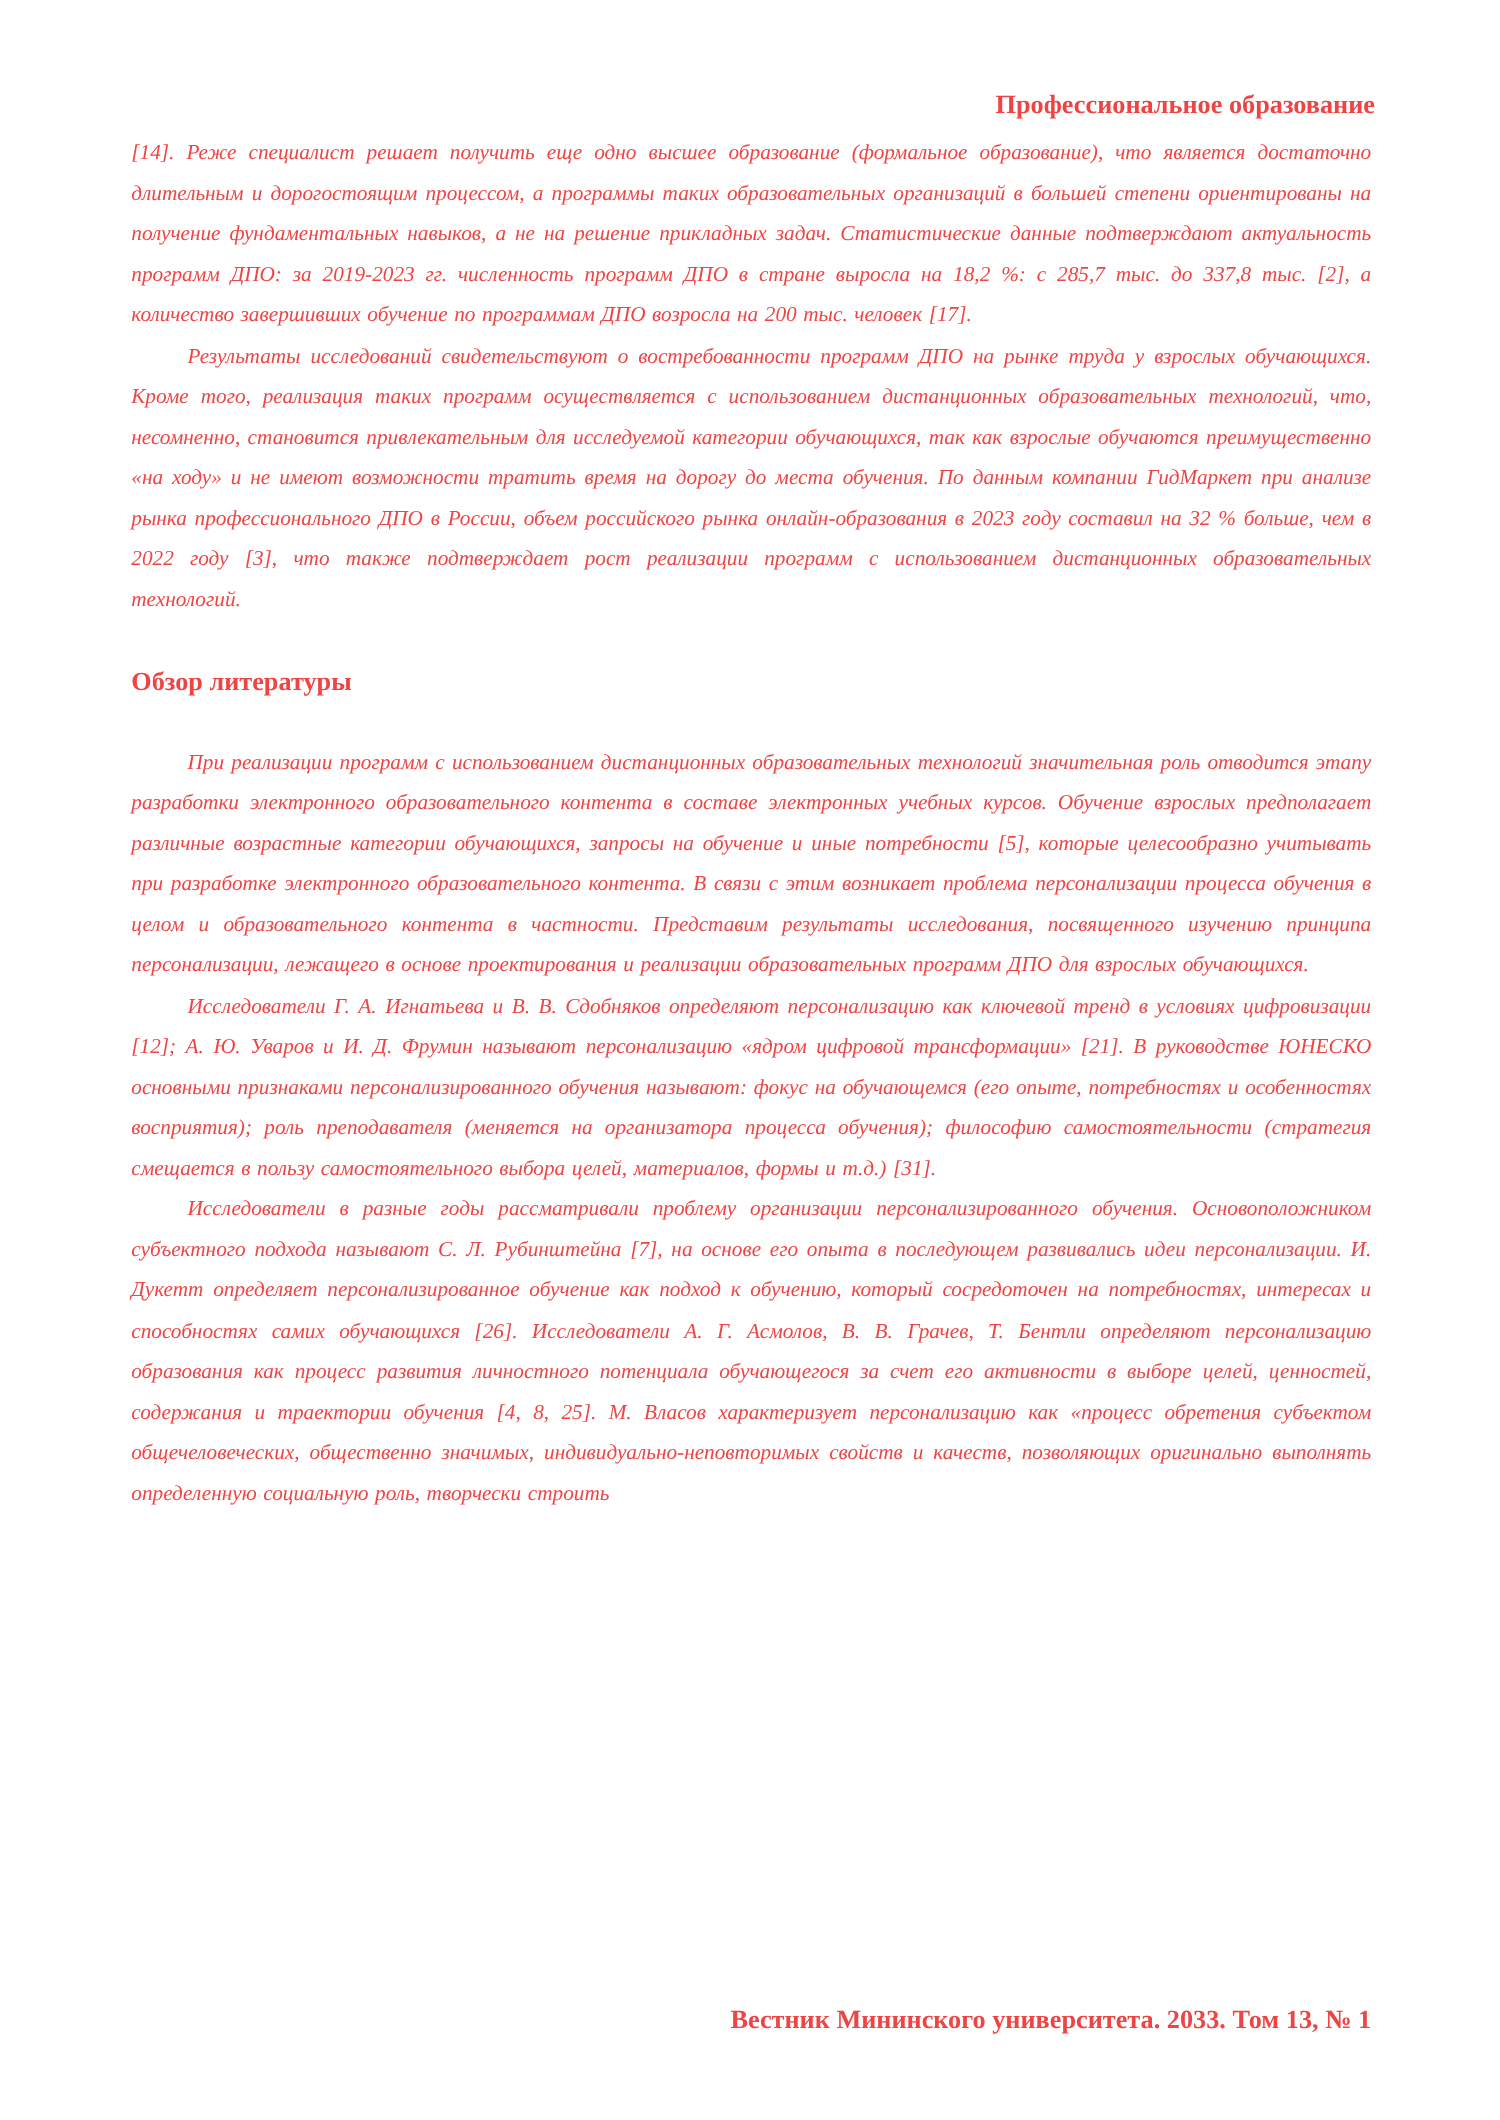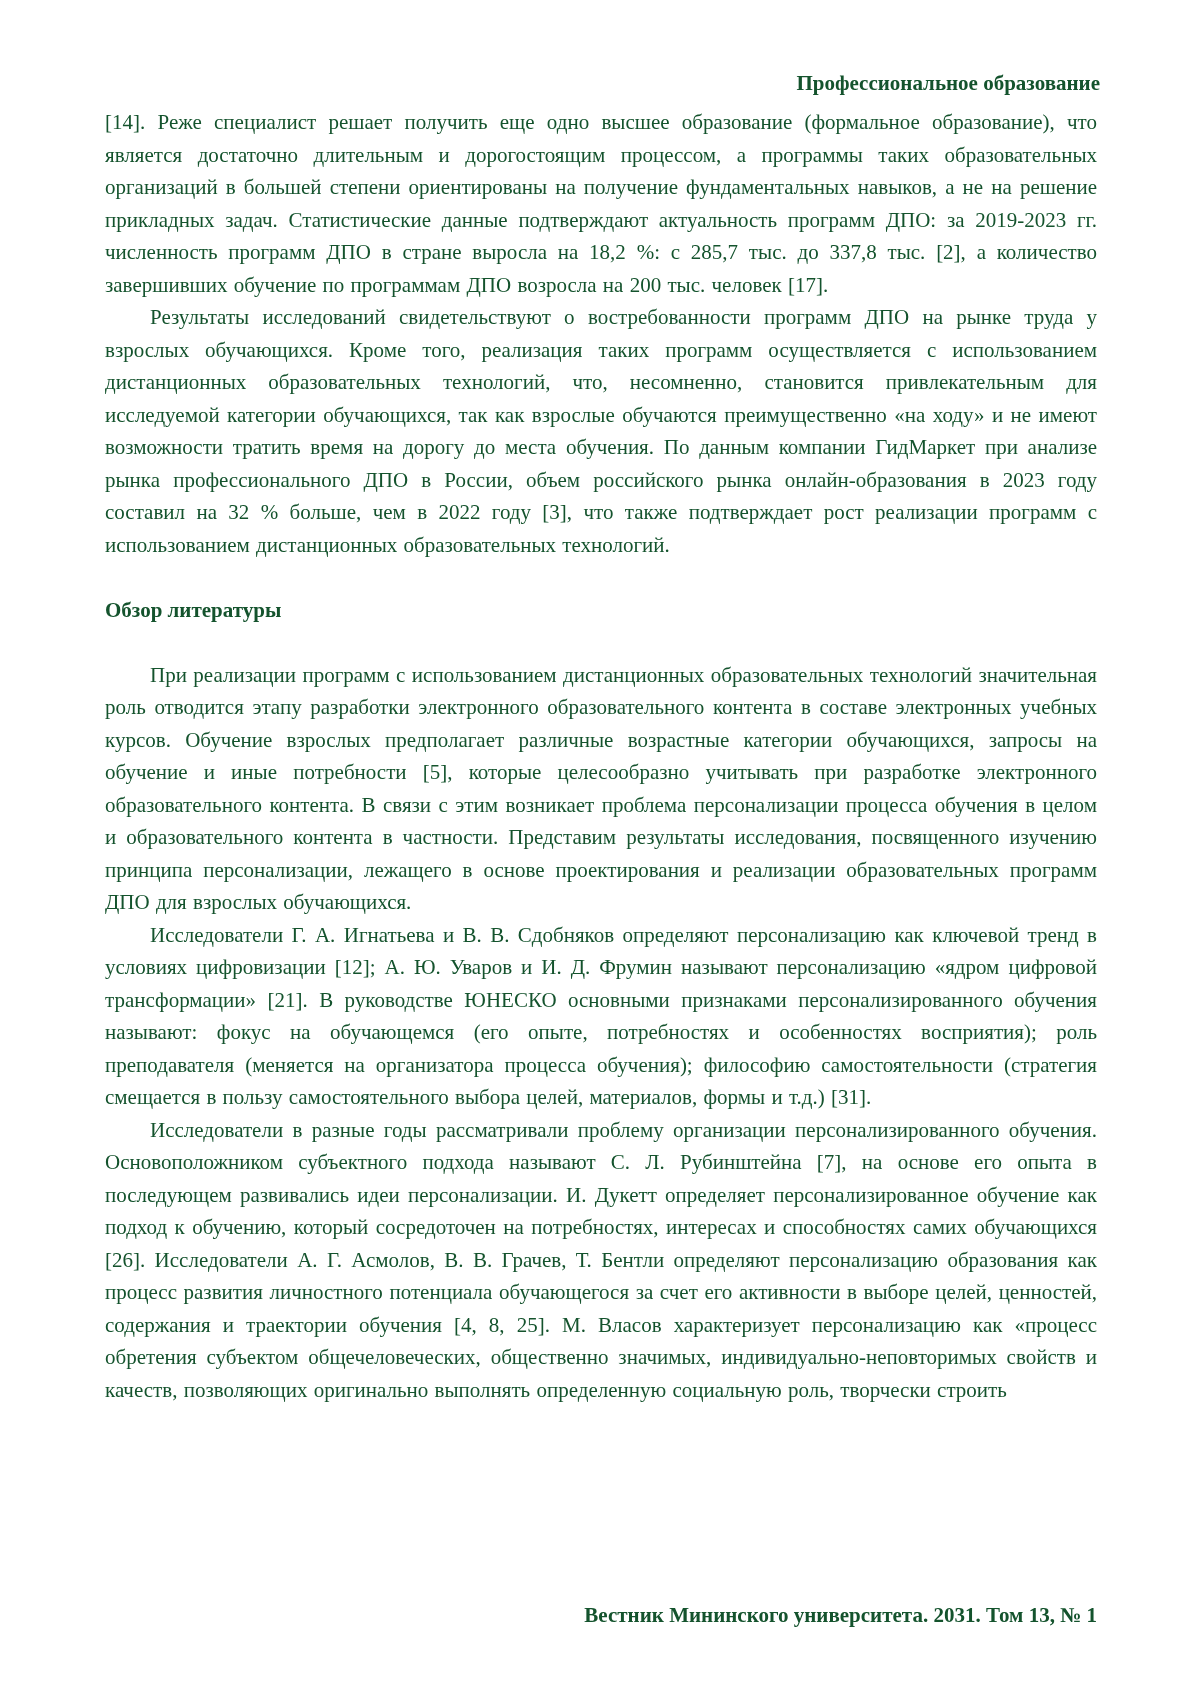--- a/index.html
+++ b/index.html
@@ -5,21 +5,21 @@
   html, body {
     margin: 0;
     padding: 0;
     background: #ffffff;
   }
   .page {
     position: relative;
     width: 1200px;
     height: 1696px;
     background: #ffffff;
-    color: #14532d;
+    color: #ef4444;
     font-family: "Liberation Serif", "DejaVu Serif", serif;
     overflow: hidden;
     box-sizing: border-box;
   }
   .running-head {
     position: absolute;
     top: 70px;
     left: 105px;
     width: 995px;
     text-align: right;
@@ -28,25 +28,26 @@
     line-height: 26px;
   }
   .body-text {
     position: absolute;
     top: 106px;
     left: 105px;
     width: 992px;
   }
   .para {
     margin: 0;
-    font-size: 21px;
+    font-size: 17px;
     line-height: 32.5px;
     text-align: justify;
     text-indent: 45px;
     word-spacing: 1px;
+    font-style: italic;
   }
   .para.no-indent {
     text-indent: 0;
   }
   .section-heading {
     margin: 32.5px 0 32.5px 0;
     font-size: 21px;
     line-height: 32.5px;
     font-weight: bold;
     text-align: left;
@@ -78,15 +79,15 @@
     <h2 class="section-heading">Обзор литературы</h2>
 
     <p class="para">При реализации программ с использованием дистанционных образовательных технологий значительная роль отводится этапу разработки электронного образовательного контента в составе электронных учебных курсов. Обучение взрослых предполагает различные возрастные категории обучающихся, запросы на обучение и иные потребности [5], которые целесообразно учитывать при разработке электронного образовательного контента. В связи с этим возникает проблема персонализации процесса обучения в целом и образовательного контента в частности. Представим результаты исследования, посвященного изучению принципа персонализации, лежащего в основе проектирования и реализации образовательных программ ДПО для взрослых обучающихся.</p>
 
     <p class="para">Исследователи Г. А. Игнатьева и В. В. Сдобняков определяют персонализацию как ключевой тренд в условиях цифровизации [12]; А. Ю. Уваров и И. Д. Фрумин называют персонализацию «ядром цифровой трансформации» [21]. В руководстве ЮНЕСКО основными признаками персонализированного обучения называют: фокус на обучающемся (его опыте, потребностях и особенностях восприятия); роль преподавателя (меняется на организатора процесса обучения); философию самостоятельности (стратегия смещается в пользу самостоятельного выбора целей, материалов, формы и т.д.) [31].</p>
 
     <p class="para">Исследователи в разные годы рассматривали проблему организации персонализированного обучения. Основоположником субъектного подхода называют С. Л. Рубинштейна [7], на основе его опыта в последующем развивались идеи персонализации. И. Дукетт определяет персонализированное обучение как подход к обучению, который сосредоточен на потребностях, интересах и способностях самих обучающихся [26]. Исследователи А. Г. Асмолов, В. В. Грачев, Т. Бентли определяют персонализацию образования как процесс развития личностного потенциала обучающегося за счет его активности в выборе целей, ценностей, содержания и траектории обучения [4, 8, 25]. М. Власов характеризует персонализацию как «процесс обретения субъектом общечеловеческих, общественно значимых, индивидуально-неповторимых свойств и качеств, позволяющих оригинально выполнять определенную социальную роль, творчески строить</p>
 
   </div>
 
-  <div class="page-footer">Вестник Мининского университета. 2031. Том 13, № 1</div>
+  <div class="page-footer">Вестник Мининского университета. 2033. Том 13, № 1</div>
 
 </div>
 
 </body></html>

